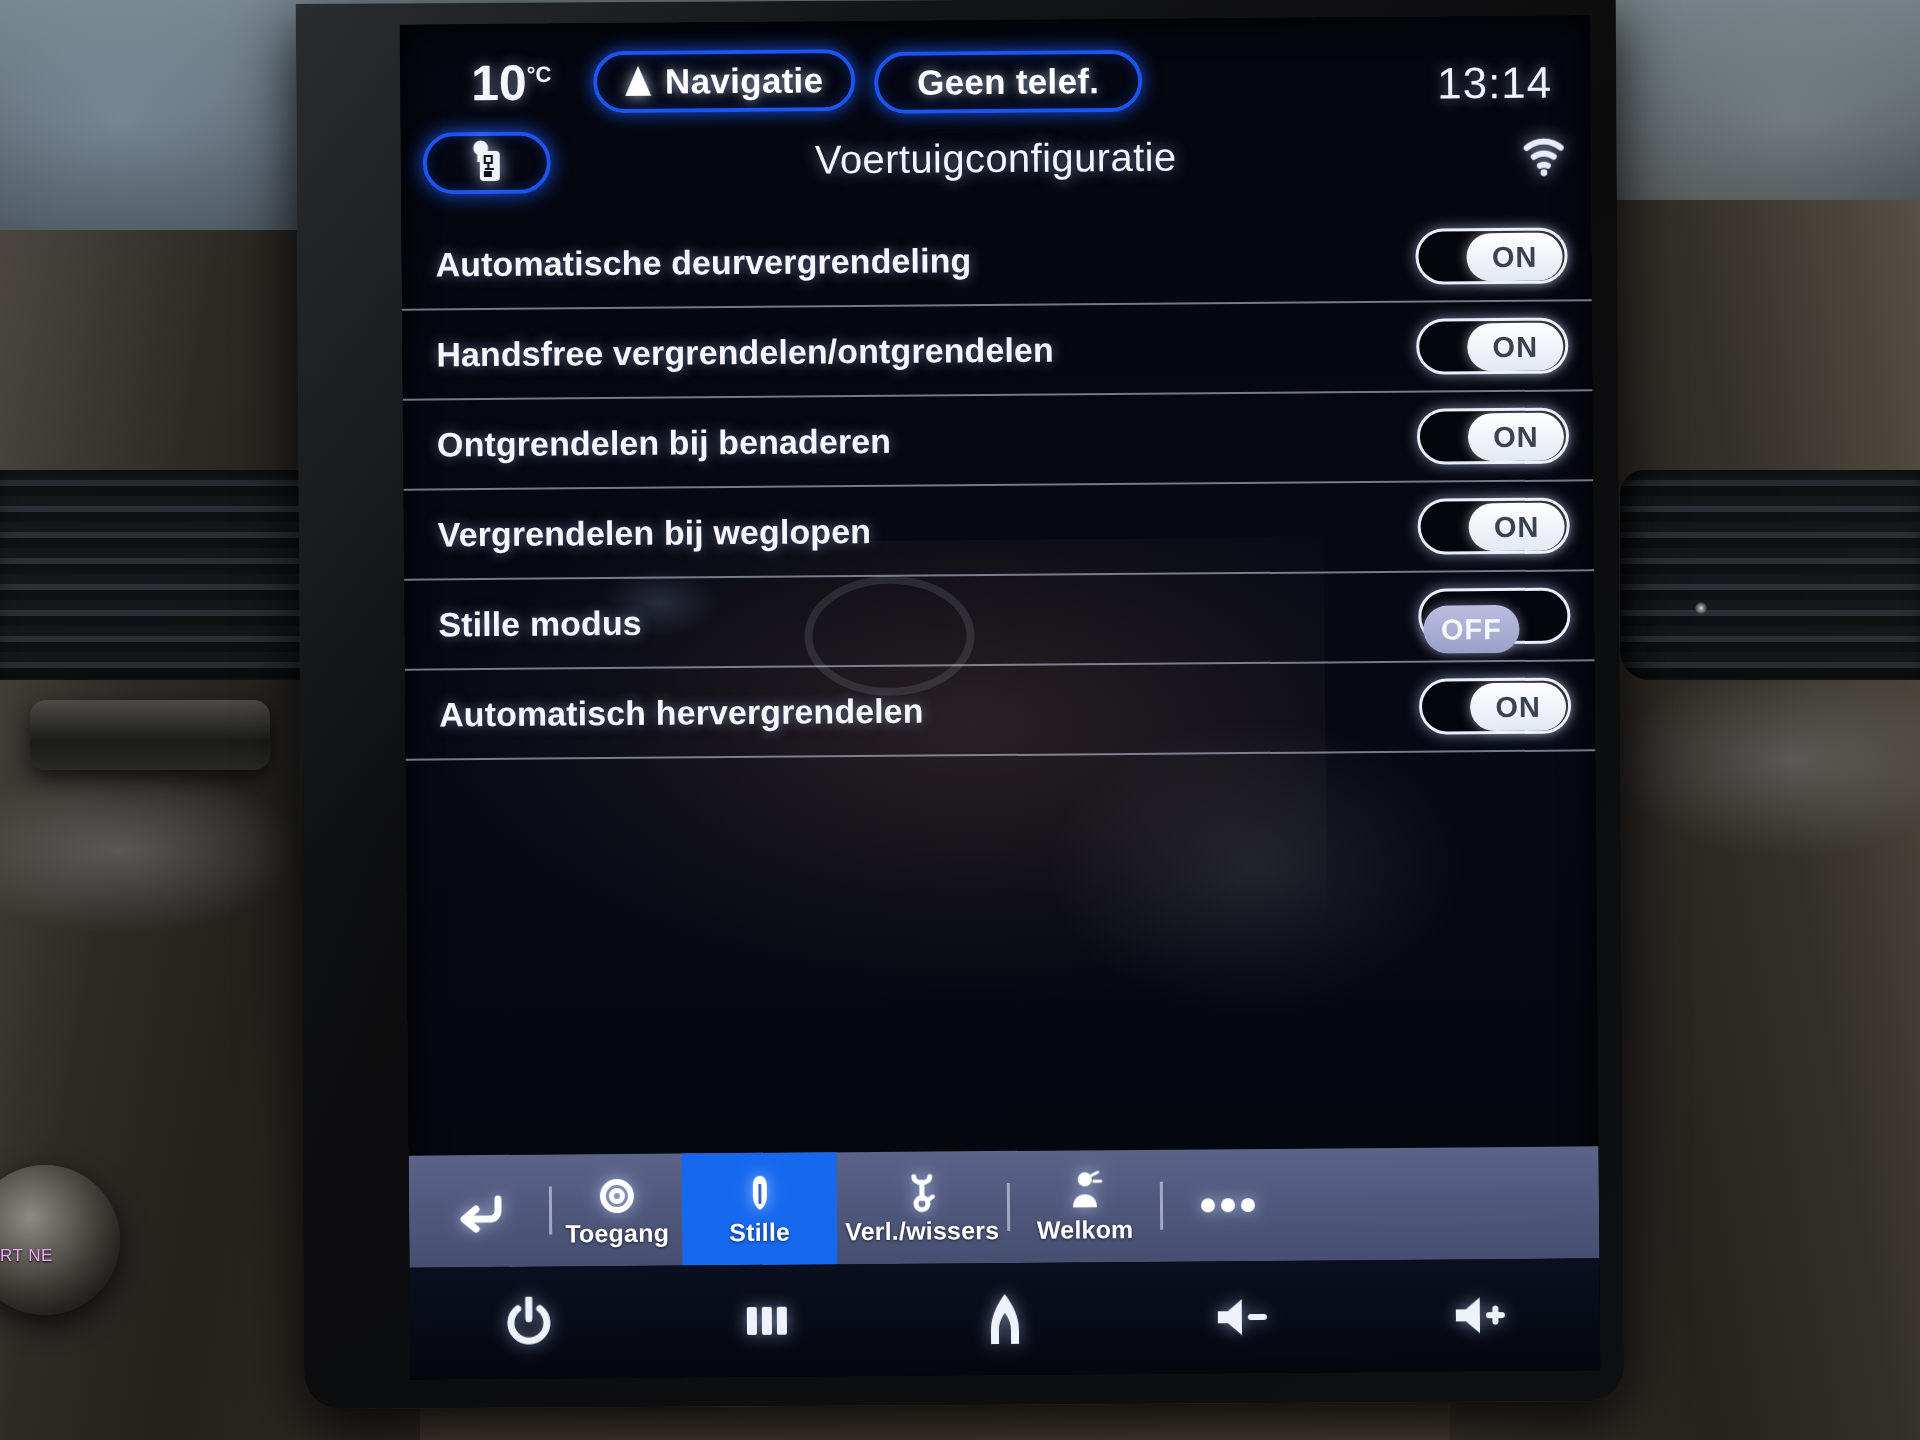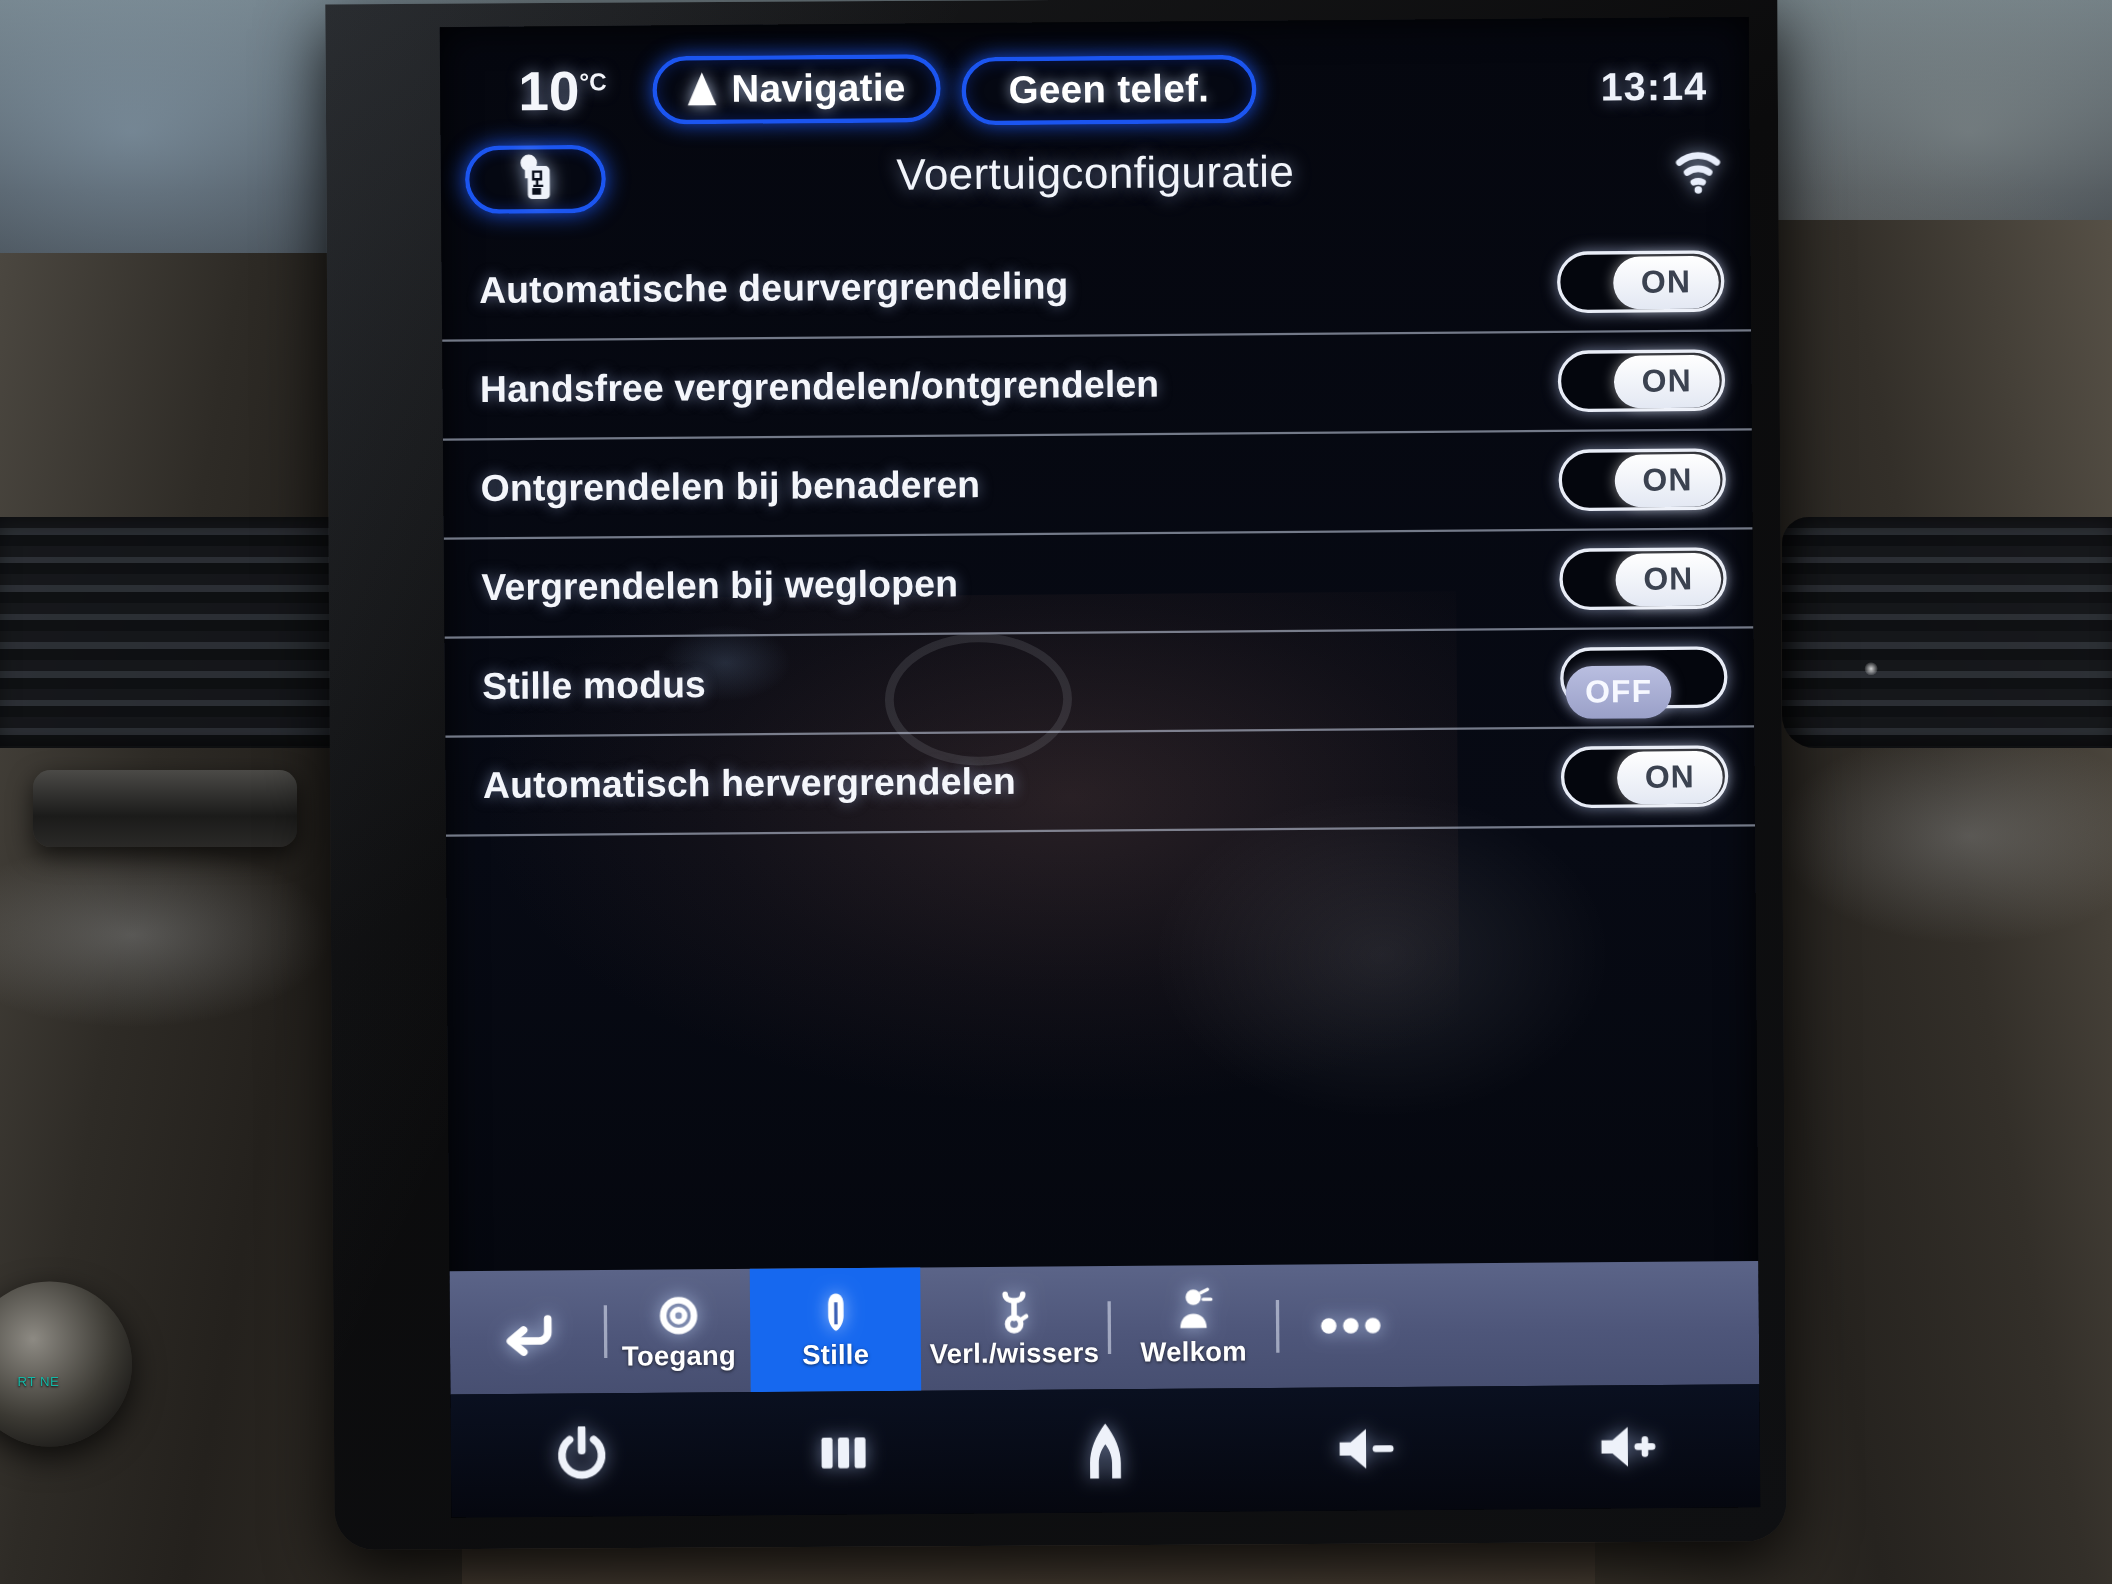--- a/index.html
+++ b/index.html
@@ -57,23 +57,22 @@
     box-shadow: 0 8px 22px rgba(0,0,0,.65);
   }
   .knob {
     position: absolute; left: -30px; top: 1165px; width: 150px; height: 150px;
     border-radius: 50%;
     background: radial-gradient(circle at 40% 35%, #8d8a83, #3b3933 55%, #151413 85%);
     box-shadow: 0 10px 28px rgba(0,0,0,.7);
   }
   .knob-txt {
     position: absolute; left: 0px; top: 1245px; width: 70px;
-    color: #14b8a6; font-size: 12px; line-height: 22px; letter-spacing: .5px;
+    color: #f0abfc; font-size: 17px; line-height: 22px; letter-spacing: .5px;
     text-shadow: 0 1px 2px #000;
-    text-align: center;
   }
   .speck {
     position: absolute; width: 12px; height: 12px; border-radius: 50%;
     background: radial-gradient(circle, #fff 0%, rgba(255,255,255,.1) 70%, transparent 72%);
     opacity: .8;
   }
 
   
   .bezel {
     position: absolute; left: 300px; top: 0px; width: 1320px; height: 1405px;
@@ -147,21 +146,21 @@
   #pill-phone { left: 474px; top: 31px; width: 268px; }
   .nav-arrow {
     width: 0; height: 0; margin-top: -2px;
     border-left: 13px solid transparent;
     border-right: 13px solid transparent;
     border-bottom: 30px solid #fff;
     filter: drop-shadow(0 0 7px rgba(210,225,255,.8));
   }
   .clock {
     position: absolute; right: 38px; top: 42px;
-    color: #eef2fa; font-size: 36px; font-weight: bold; letter-spacing: 1px;
+    color: #eef2fa; font-size: 44px; font-weight: normal; letter-spacing: 1px;
     text-shadow: 0 0 14px rgba(190,210,255,.55);
     text-align: center;
   }
 
   
   .titlerow { position: absolute; left: 0; top: 108px; width: 100%; height: 78px; }
   .gear-pill {
     position: absolute; left: 22px; top: 0px; width: 128px; height: 62px;
     border: 4px solid #1b55f0; border-radius: 34px;
     background: rgba(5,9,22,.4);

